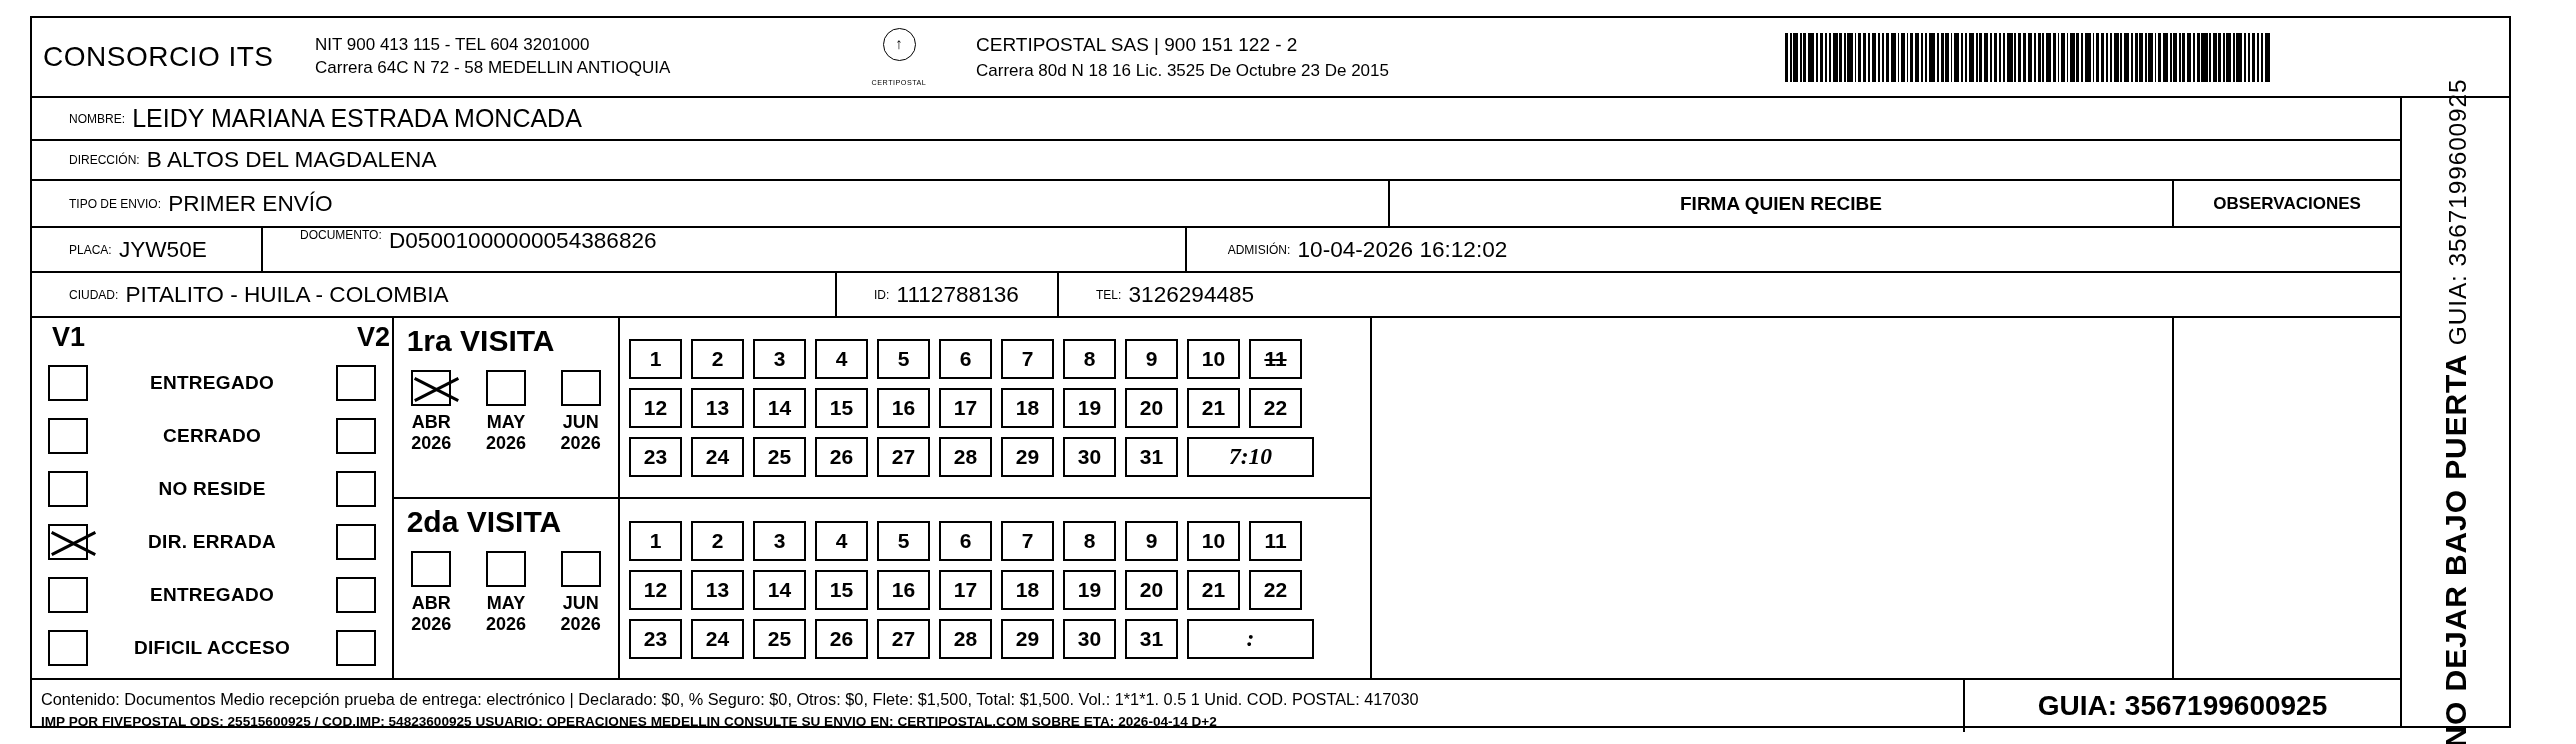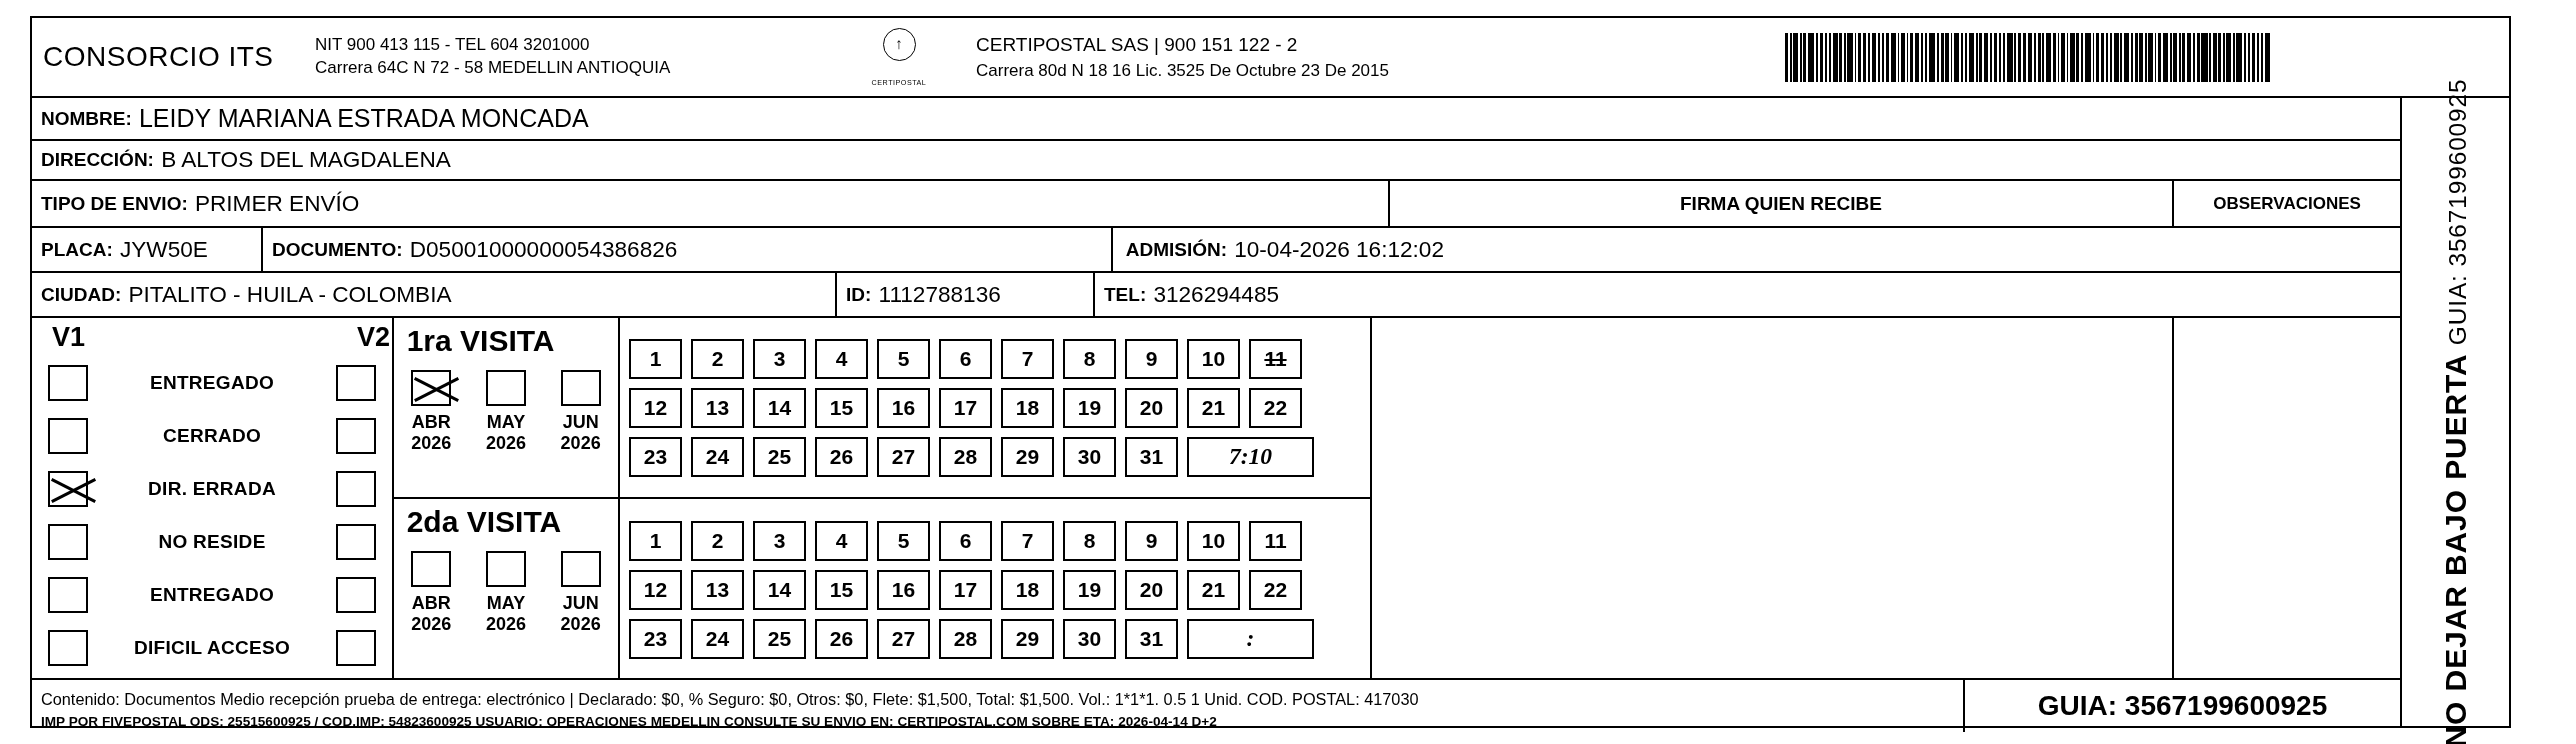--- a/index.html
+++ b/index.html
@@ -26,40 +26,40 @@
   .body{display:flex;height:629px;}
   .maincol{width:2368px;box-sizing:border-box;}
   .sidecol{flex:1;border-left:2.7px solid #000;box-sizing:border-box;position:relative;}
   .side-rot{
     position:absolute;top:50%;left:50%;transform:translate(-50%,-50%) rotate(-90deg);
     white-space:nowrap;font-size:30px;font-weight:bold;letter-spacing:0.9px;
   }
   .side-rot .guia{font-size:24.4px;font-weight:normal;}
 
   .rowline{border-bottom:2.7px solid #000;box-sizing:border-box;display:flex;align-items:center;}
-  .tiny{font-size:19px;font-weight:bold;}
+  .tiny{font-size:12px;font-weight:normal;margin-left:28px;}
   .val{font-size:25px;margin-left:7.2px;}
   .val.sm{font-size:22.6px;}
 
   .r-nombre{height:43px;padding-left:9px;}
   .r-direccion{height:40px;padding-left:9px;}
 
   .r-tipo{display:flex;height:47px;border-bottom:2.7px solid #000;box-sizing:border-box;}
   .r-tipo .left{width:1358px;display:flex;align-items:center;padding-left:9px;border-right:2.7px solid #000;box-sizing:border-box;}
   .r-tipo .firma{flex:1;display:flex;align-items:center;justify-content:center;font-size:19px;font-weight:bold;border-right:2.7px solid #000;box-sizing:border-box;}
   .r-tipo .obs{width:226px;display:flex;align-items:center;justify-content:center;font-size:17px;font-weight:bold;}
 
   .r-placa{display:flex;height:45px;border-bottom:2.7px solid #000;box-sizing:border-box;}
   .r-placa .c-placa{width:231px;display:flex;align-items:center;padding-left:9px;border-right:2.7px solid #000;box-sizing:border-box;}
-  .r-placa .c-doc{width:850px;display:flex;align-items:center;padding-left:9px;border-right:2.7px solid #000;box-sizing:border-box;}
+  .r-placa .c-doc{width:924px;display:flex;padding-left:9px;border-right:2.7px solid #000;box-sizing:border-box;}
   .r-placa .c-adm{flex:1;display:flex;align-items:center;padding-left:12.7px;}
 
   .r-ciudad{display:flex;height:45px;border-bottom:2.7px solid #000;box-sizing:border-box;}
   .r-ciudad .c-city{width:805px;display:flex;align-items:center;padding-left:9px;border-right:2.7px solid #000;box-sizing:border-box;}
-  .r-ciudad .c-id{width:258px;display:flex;align-items:center;padding-left:9px;border-right:2.7px solid #000;box-sizing:border-box;}
+  .r-ciudad .c-id{width:222px;display:flex;align-items:center;padding-left:9px;border-right:2.7px solid #000;box-sizing:border-box;}
   .r-ciudad .c-tel{flex:1;display:flex;align-items:center;padding-left:9px;}
 
   
   .midzone{display:flex;height:362px;border-bottom:2.7px solid #000;box-sizing:border-box;}
   .vcol{width:362px;border-right:2.7px solid #000;box-sizing:border-box;}
   .vcol .vhead{display:flex;height:38px;align-items:center;}
   .vcol .vhead span{font-size:27px;font-weight:bold;}
   .v1h{margin-left:20px;}
   .v2h{margin-left:272px;}
   .optrow{display:flex;align-items:center;height:53px;}
@@ -291,27 +291,27 @@
                   <div class="chk l"></div>
                   <div class="optlabel">ENTREGADO</div>
                   <div class="chk r"></div>
                 </div>
                 <div class="optrow">
                   <div class="chk l"></div>
                   <div class="optlabel">CERRADO</div>
                   <div class="chk r"></div>
                 </div>
                 <div class="optrow">
+                  <div class="chk l"></div>
+                  <div class="optlabel">NO RESIDE</div>
+                  <div class="chk r"></div>
+                </div>
+                <div class="optrow">
                   <div class="chk l x"></div>
                   <div class="optlabel">DIR. ERRADA</div>
-                  <div class="chk r"></div>
-                </div>
-                <div class="optrow">
-                  <div class="chk l"></div>
-                  <div class="optlabel">NO RESIDE</div>
                   <div class="chk r"></div>
                 </div>
                 <div class="optrow">
                   <div class="chk l"></div>
                   <div class="optlabel">ENTREGADO</div>
                   <div class="chk r"></div>
                 </div>
                 <div class="optrow">
                   <div class="chk l"></div>
                   <div class="optlabel">DIFICIL ACCESO</div>

